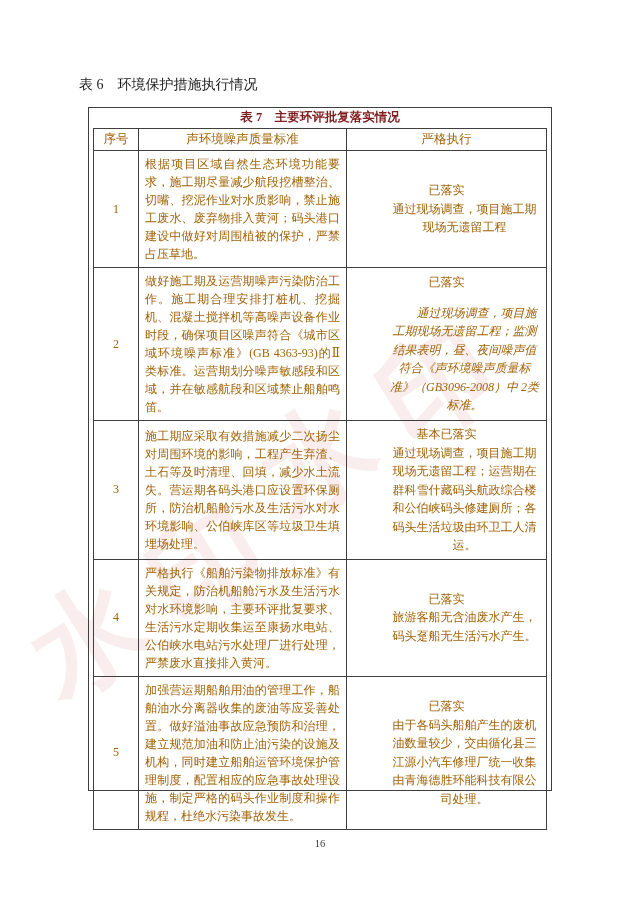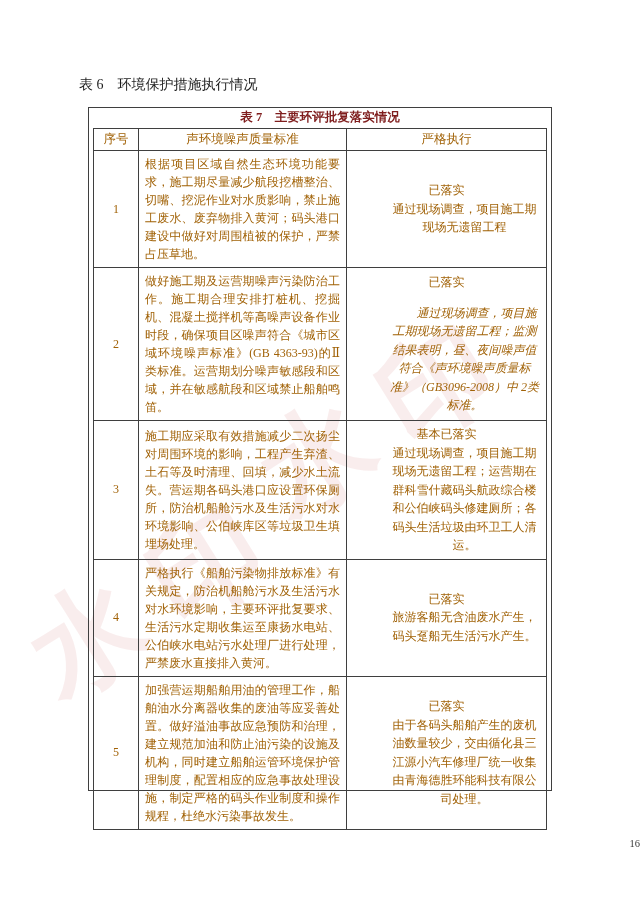--- a/index.html
+++ b/index.html
@@ -101,21 +101,21 @@
   .sdetail.ind{text-indent:2em;font-style:italic;}
   tr.r1 td{height:104px;}
   tr.r2 td{height:133px;}
   tr.r3 td{height:110px;}
   tr.r4 td{height:114px;}
   tr.r5 td{height:135px;}
   .pagenum{
     position:absolute;
     left:0;right:0;
     top:838px;
-    text-align:right;
+    text-align:center;
     font-size:10.5px;
     color:#3a3a3a;
     font-family:"Liberation Serif","DejaVu Serif",serif;
   }
 </style>
 </head>
 <body>
 
 <div class="page">
 

